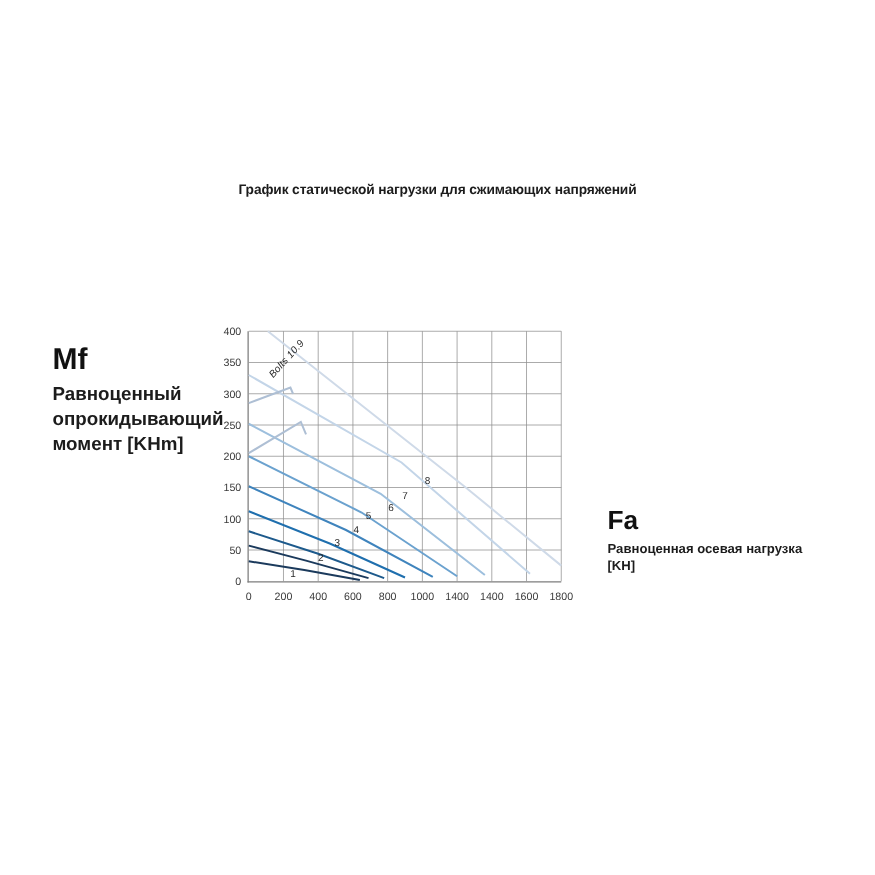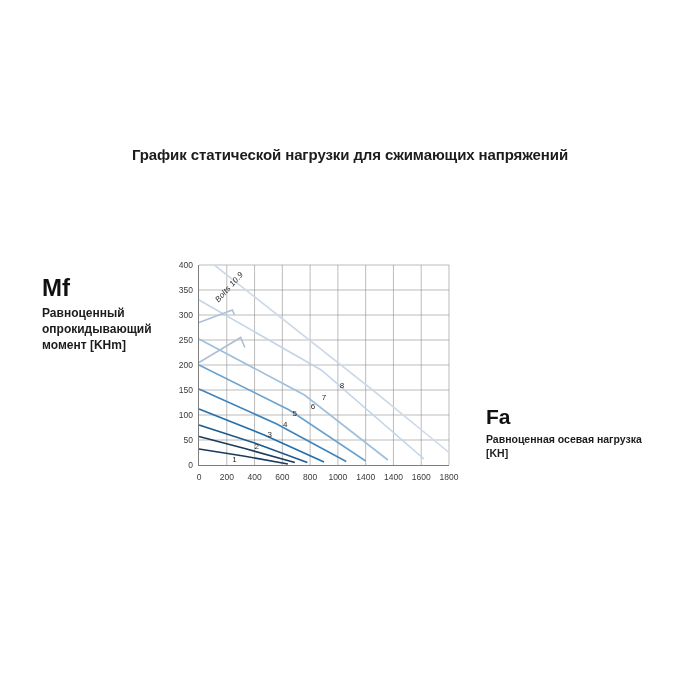--- a/index.html
+++ b/index.html
@@ -15,21 +15,21 @@
     overflow: hidden;
     position: relative;
   }
 
   #page-title {
     position: absolute;
     top: 146px;
     left: 0;
     width: 700px;
     text-align: center;
-    font-size: 15px;
+    font-size: 11px;
     font-weight: bold;
     letter-spacing: -0.1px;
     color: #1c1c1c;
   }
 
   
   #chart-area {
     position: absolute;
     left: 198px;
     top: 265px;
@@ -97,21 +97,21 @@
   }
   #mf-caption .big {
     font-size: 24px;
     font-weight: bold;
     letter-spacing: 0px;
     color: #111;
     line-height: 1;
     margin-bottom: 6px;
   }
   #mf-caption .small {
-    font-size: 12px;
+    font-size: 15px;
     font-weight: bold;
     line-height: 1.32;
     color: #1c1c1c;
   }
 
   #fa-caption {
     position: absolute;
     left: 486px;
     top: 406px;
     width: 175px;

